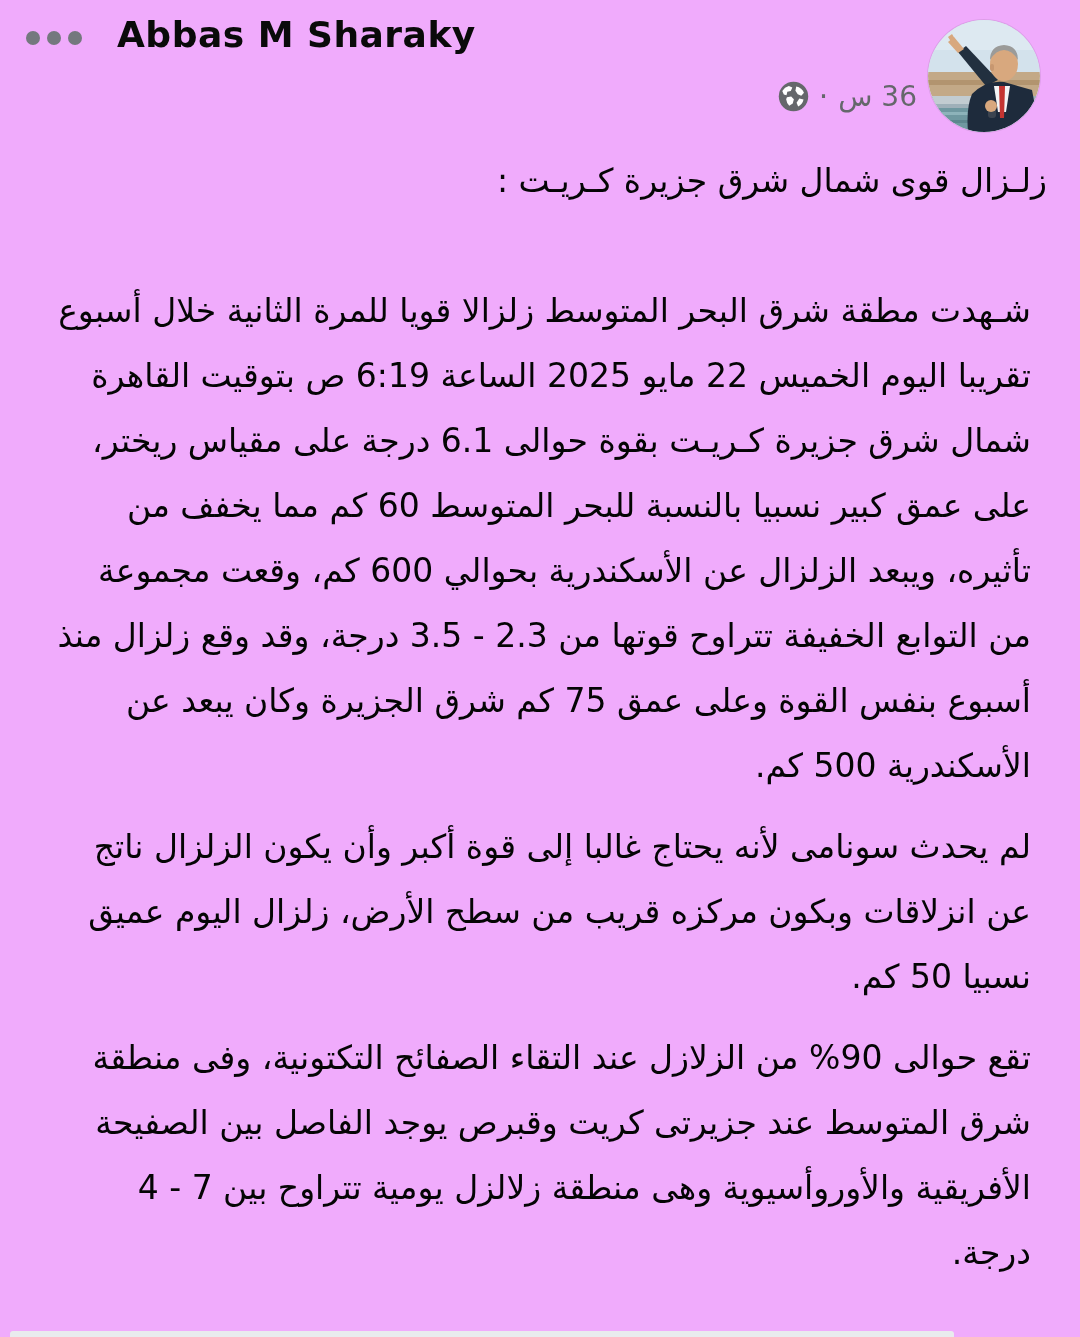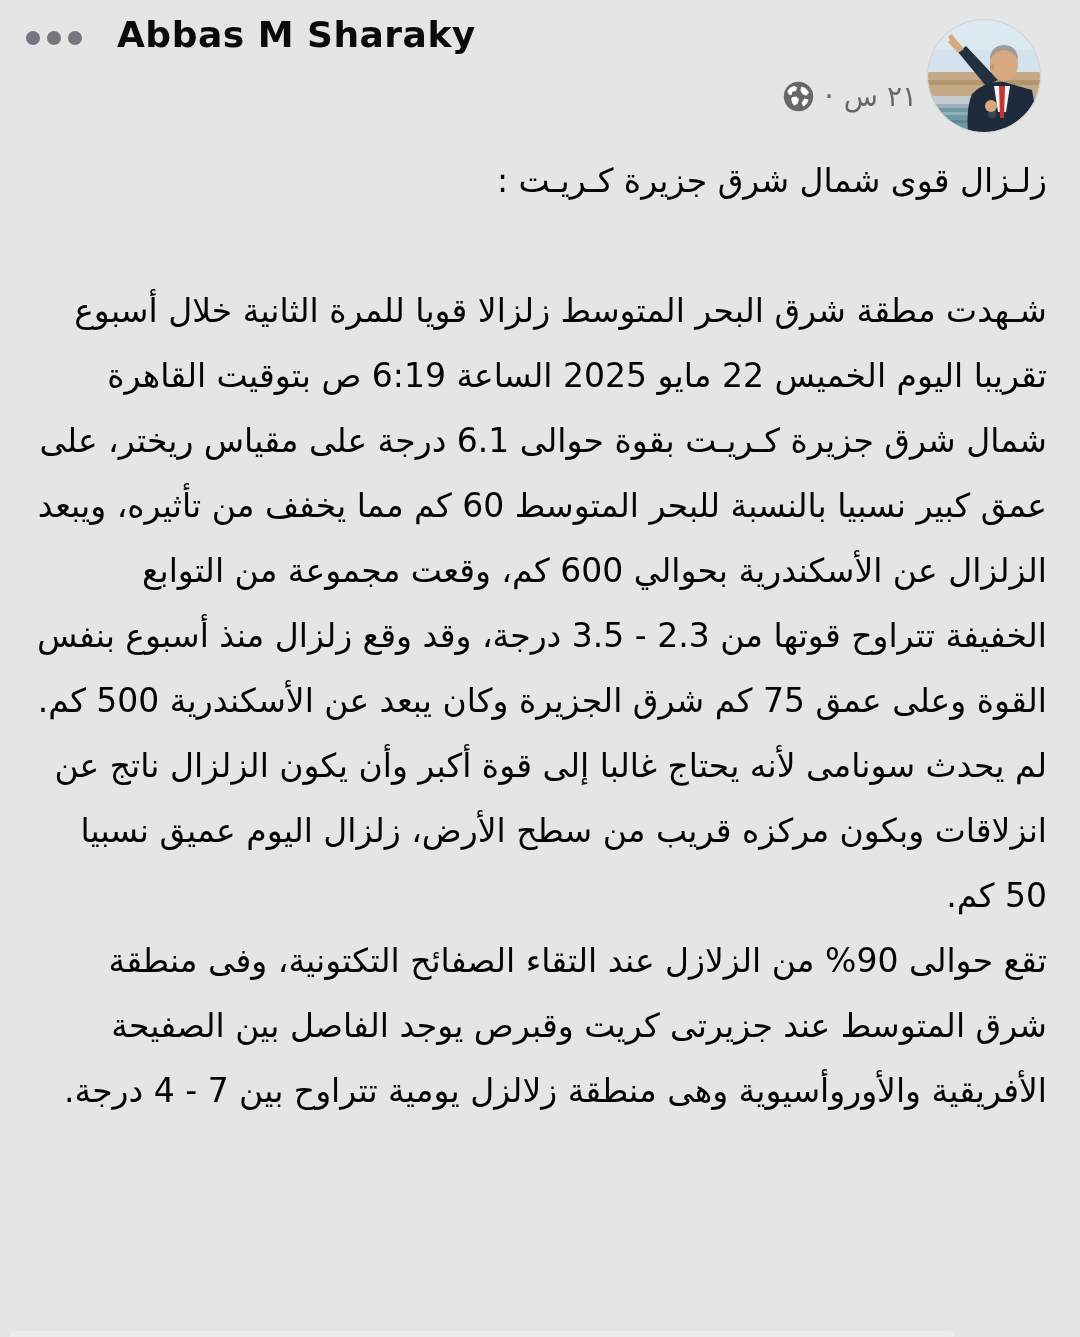--- a/index.html
+++ b/index.html
@@ -1,19 +1,19 @@
 <!DOCTYPE html>
 <html><head>
 <meta charset="utf-8">
 <style>
   html,body{margin:0;padding:0;background:#fff;}
   .post{
     position:relative;
     width:1080px;height:1337px;
-    background:#e5e5e5;
+    background:#f0abfc;
     overflow:hidden;
     font-family:"DejaVu Sans", sans-serif;
   }
   
   .menu-dots{
     position:absolute;left:26px;top:31px;
     display:flex;gap:7px;align-items:center;cursor:pointer;
   }
   .menu-dots span{
     width:14px;height:14px;border-radius:50%;
@@ -40,21 +40,21 @@
   .globe{width:31px;height:31px;display:block;}
   
   .content{
     position:absolute;top:148px;left:0;right:0;
     padding:0 33px 0 34px;
     direction:rtl;
     color:#050505;
     font-size:33px;line-height:65px;
   }
   .title{margin:0 0 65px 0;}
-  .para{margin:0;}
+  .para{margin:16px;}
   
   .attachment-edge{
     position:absolute;bottom:0;left:10px;width:944px;height:6px;
     background:#e9ebee;border-radius:3px 3px 0 0;
   }
 </style>
 </head>
 <body>
 
 <div class="post">
@@ -105,21 +105,21 @@
 
         <rect x="62" y="44" width="4" height="7" rx="2" fill="#c79770"></rect>
 
         <rect x="60" y="84" width="8" height="14" rx="3" fill="#3c4450"></rect>
         <circle cx="63" cy="86" r="6" fill="#d8a87e"></circle>
       </g>
     </svg>
   </div>
 
   <div class="meta">
-    <span class="time">٢١ س</span>
+    <span class="time">36 س</span>
     <span class="sep">·</span>
     <span class="globe">
       <svg width="31" height="31" viewBox="0 0 16 16">
         <circle cx="8" cy="8" r="7.6" fill="#65676b"></circle>
 
         <path d="M2.2,5.2 Q3.4,3.2 5.6,2.6 L7.4,3.4 L6.6,5.2 L4.8,5.6 L4.4,7.4 L3.0,7.0 Z" fill="#ffffff"></path>
         <path d="M4.6,8.4 L6.8,8.0 L8.2,9.4 L7.6,11.6 L5.8,12.8 Q4.4,11.2 4.2,9.4 Z" fill="#ffffff"></path>
         <path d="M9.4,2.8 Q12.4,3.4 13.4,6.0 L12.0,7.6 L10.2,6.8 L9.0,5.0 Z" fill="#ffffff"></path>
         <path d="M11.0,9.0 L13.2,9.6 Q12.6,12.2 10.4,13.2 L9.6,11.2 Z" fill="#ffffff"></path>
       </svg>

